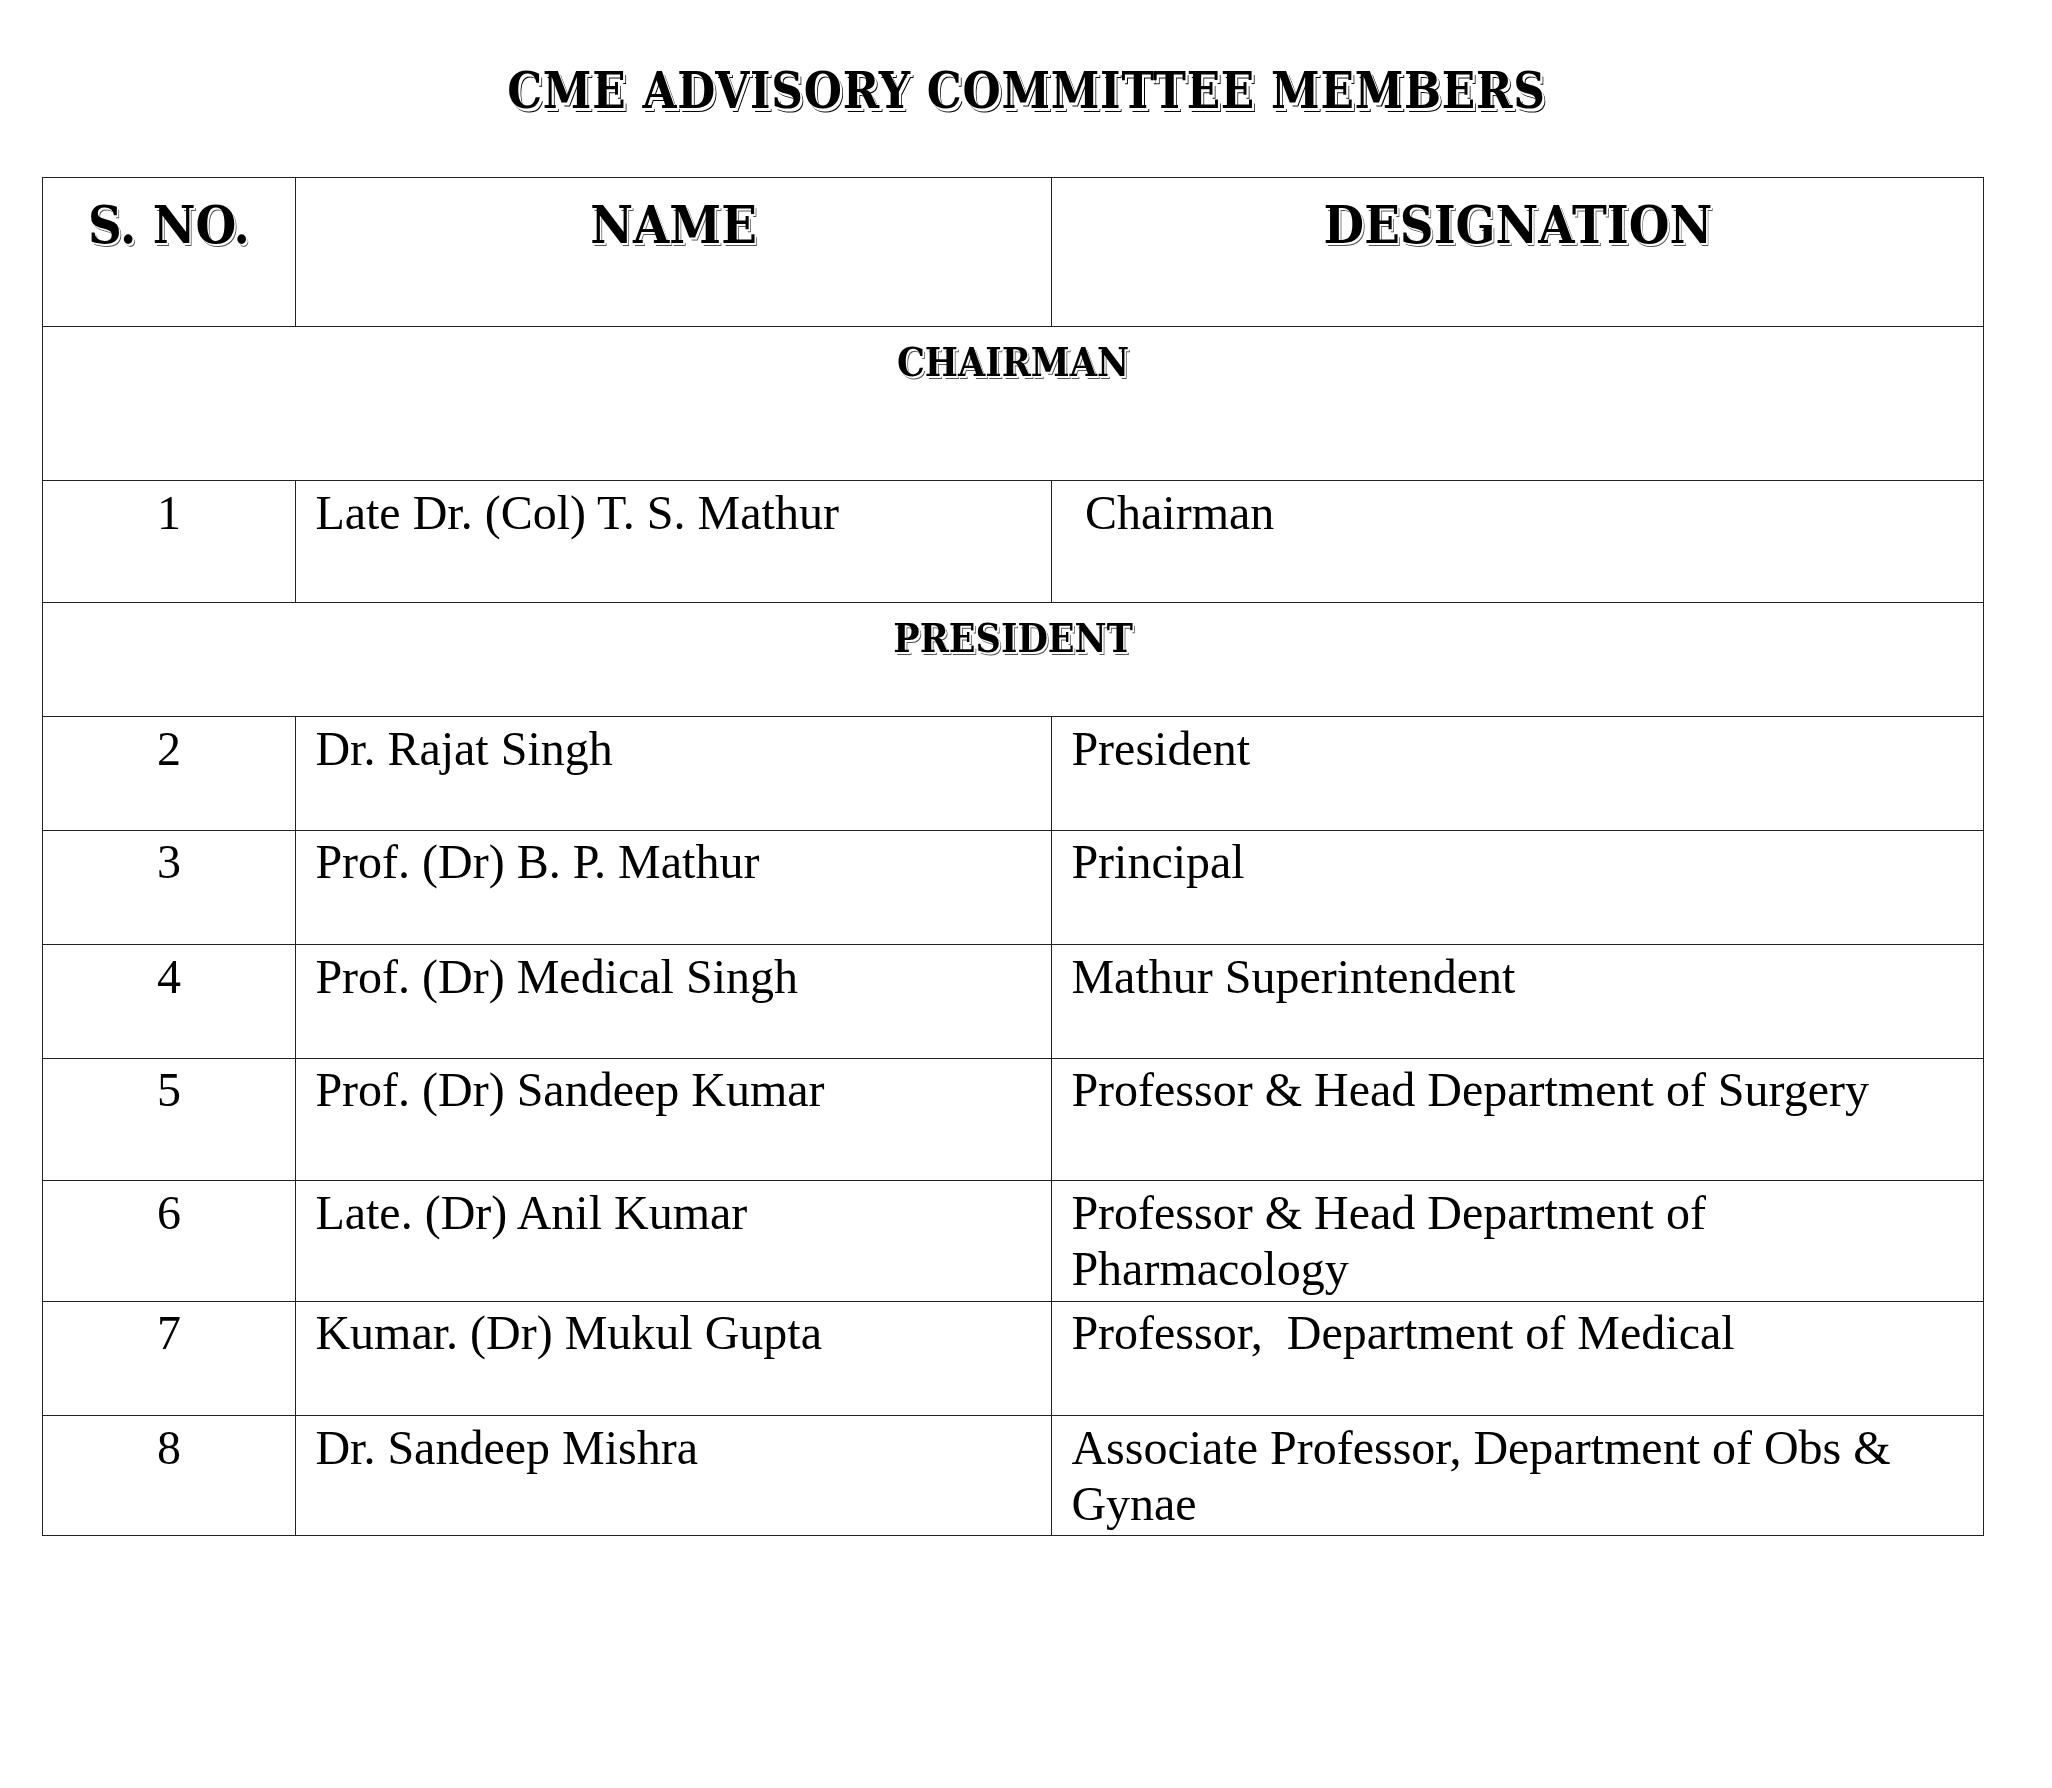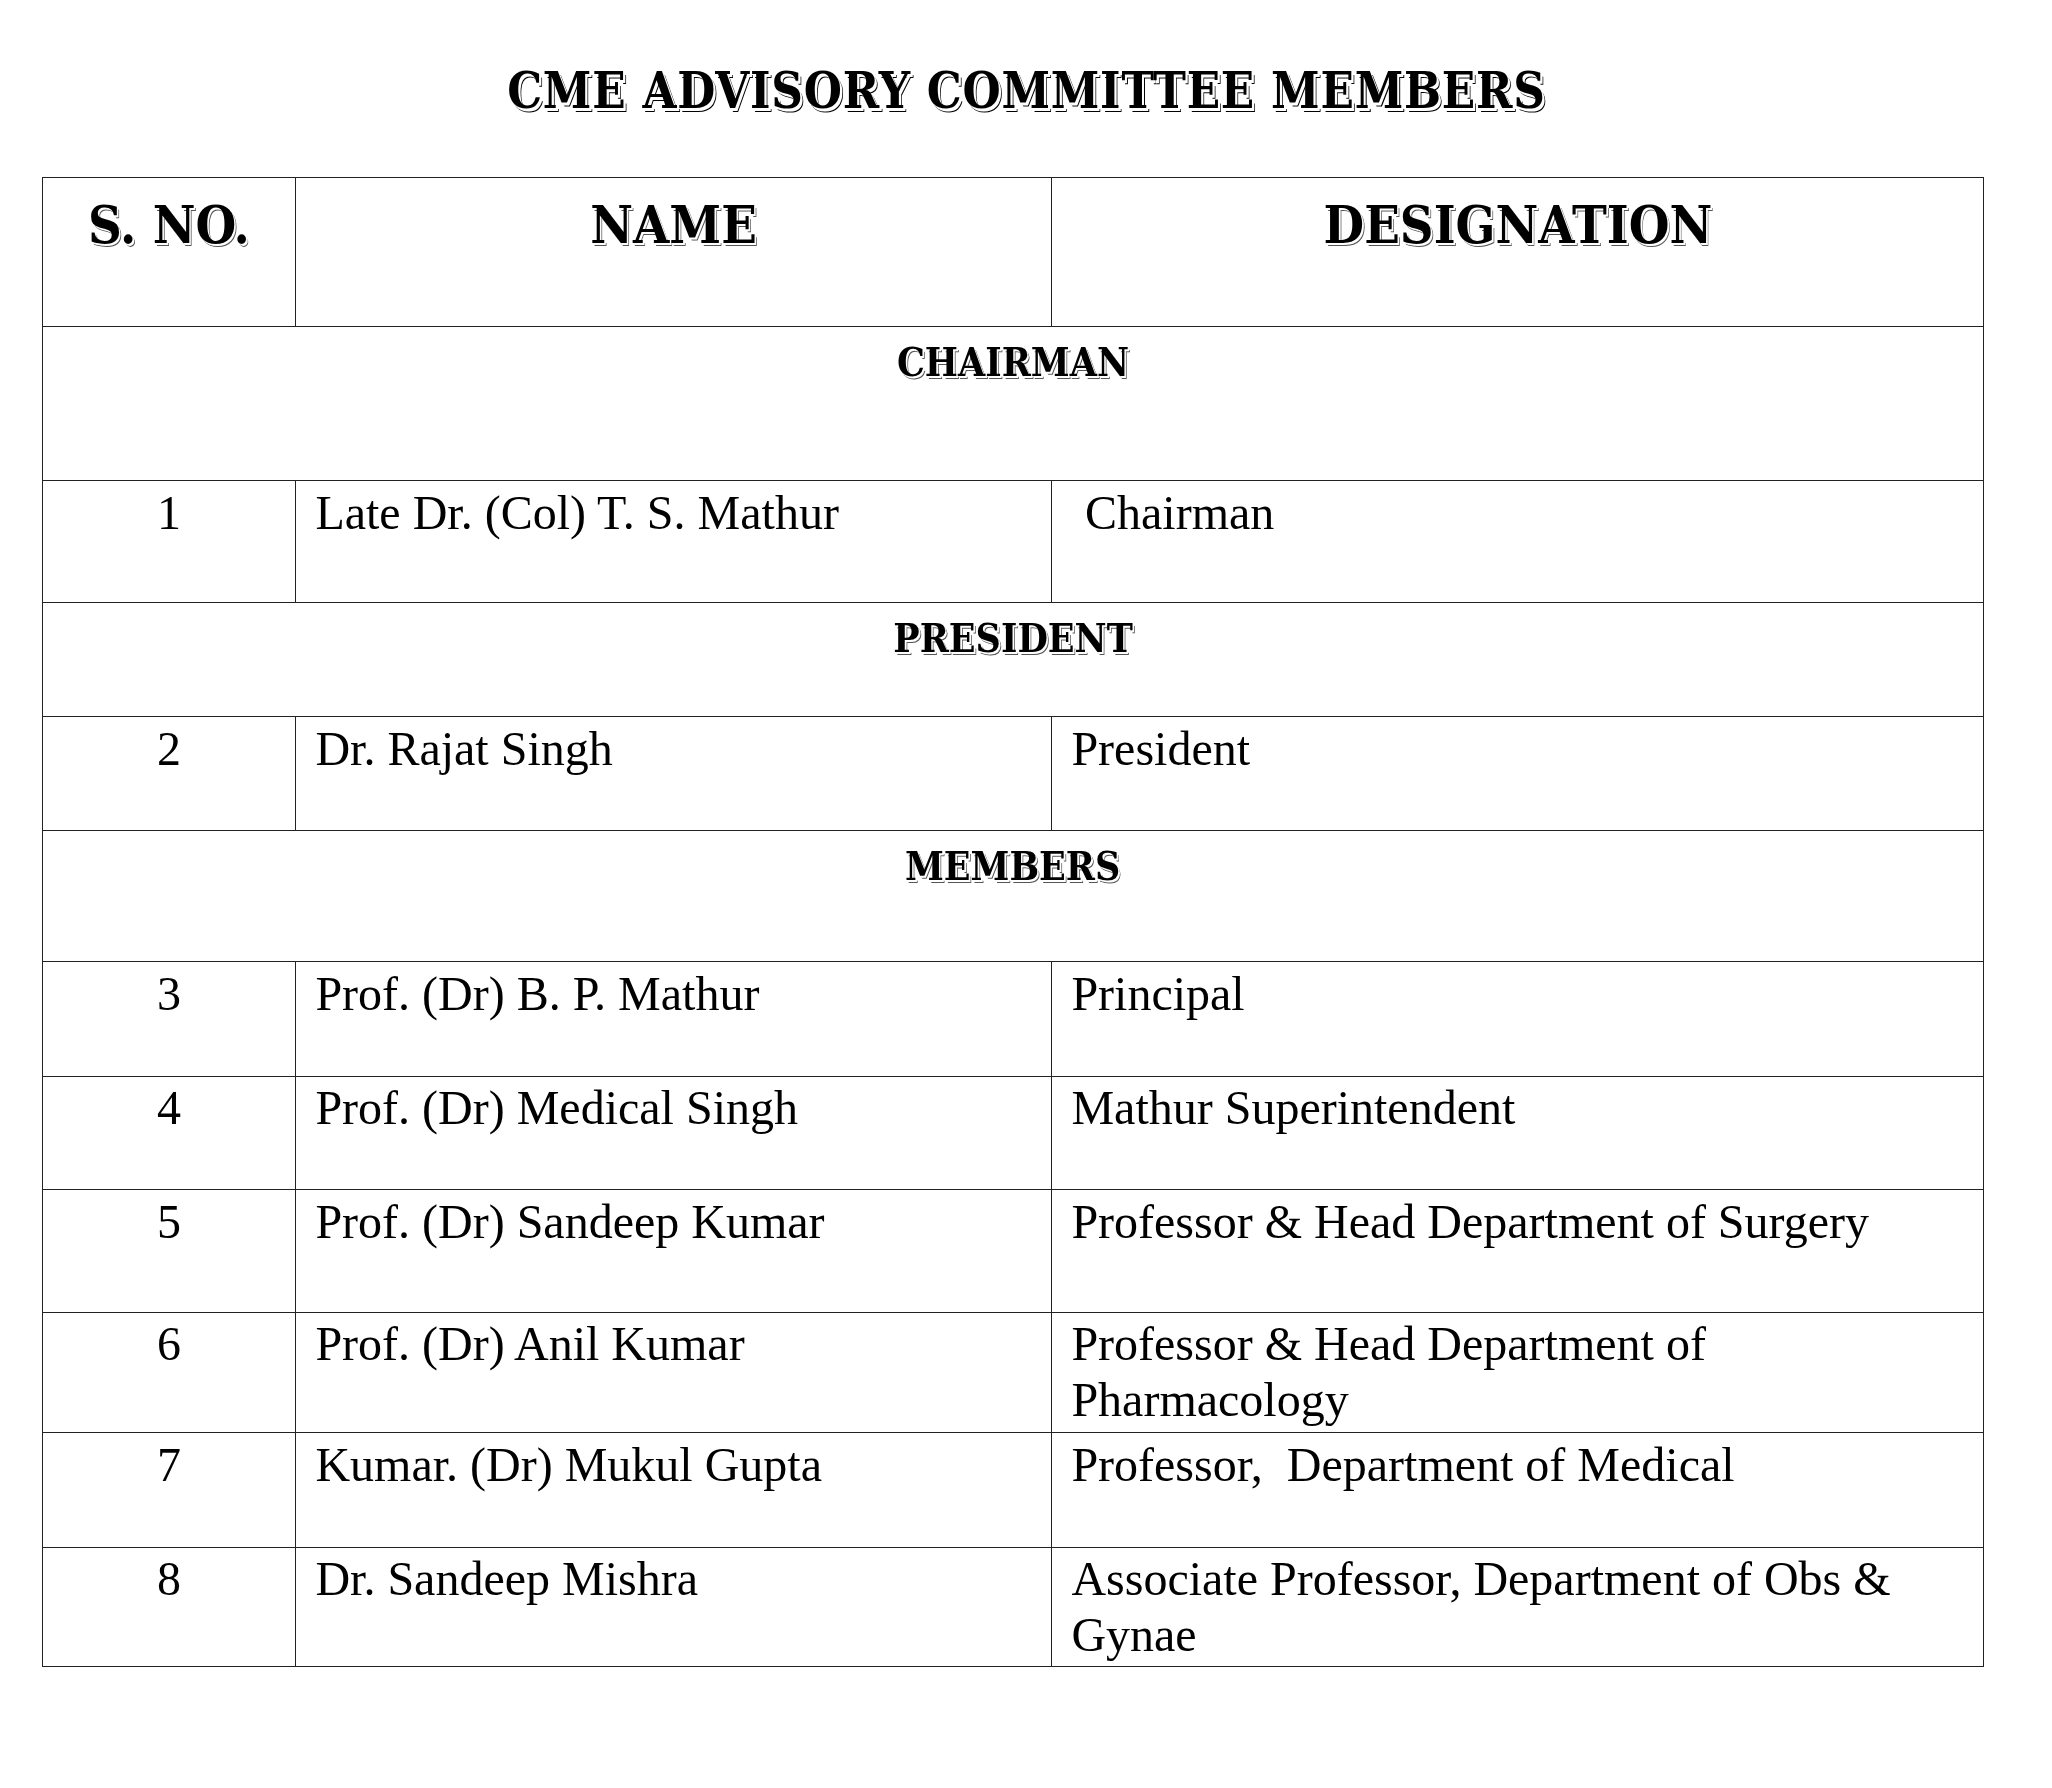--- a/index.html
+++ b/index.html
@@ -78,41 +78,38 @@
 
   <tr class="r-sec2">
     <td class="section" colspan="3"><span>PRESIDENT</span></td>
   </tr>
   <tr class="r-2">
     <td class="cell sno">2</td>
     <td class="cell name">Dr. Rajat Singh</td>
     <td class="cell desig">President</td>
   </tr>
 
-  <tr class="r-sec3">
-    <td class="section" colspan="3"><span>MEMBERS</span></td>
-  </tr>
   <tr class="r-3">
     <td class="cell sno">3</td>
     <td class="cell name">Prof. (Dr) B. P. Mathur</td>
     <td class="cell desig">Principal</td>
   </tr>
   <tr class="r-4">
     <td class="cell sno">4</td>
     <td class="cell name">Prof. (Dr) Medical Singh</td>
     <td class="cell desig">Mathur Superintendent</td>
   </tr>
   <tr class="r-5">
     <td class="cell sno">5</td>
     <td class="cell name">Prof. (Dr) Sandeep Kumar</td>
     <td class="cell desig">Professor &amp; Head Department of Surgery</td>
   </tr>
   <tr class="r-6">
     <td class="cell sno">6</td>
-    <td class="cell name">Prof. (Dr) Anil Kumar</td>
+    <td class="cell name">Late. (Dr) Anil Kumar</td>
     <td class="cell desig">Professor &amp; Head Department of Pharmacology</td>
   </tr>
   <tr class="r-7">
     <td class="cell sno">7</td>
     <td class="cell name">Kumar. (Dr) Mukul Gupta</td>
     <td class="cell desig" style="white-space:pre">Professor,  Department of Medical</td>
   </tr>
   <tr class="r-8">
     <td class="cell sno">8</td>
     <td class="cell name">Dr. Sandeep Mishra</td>

